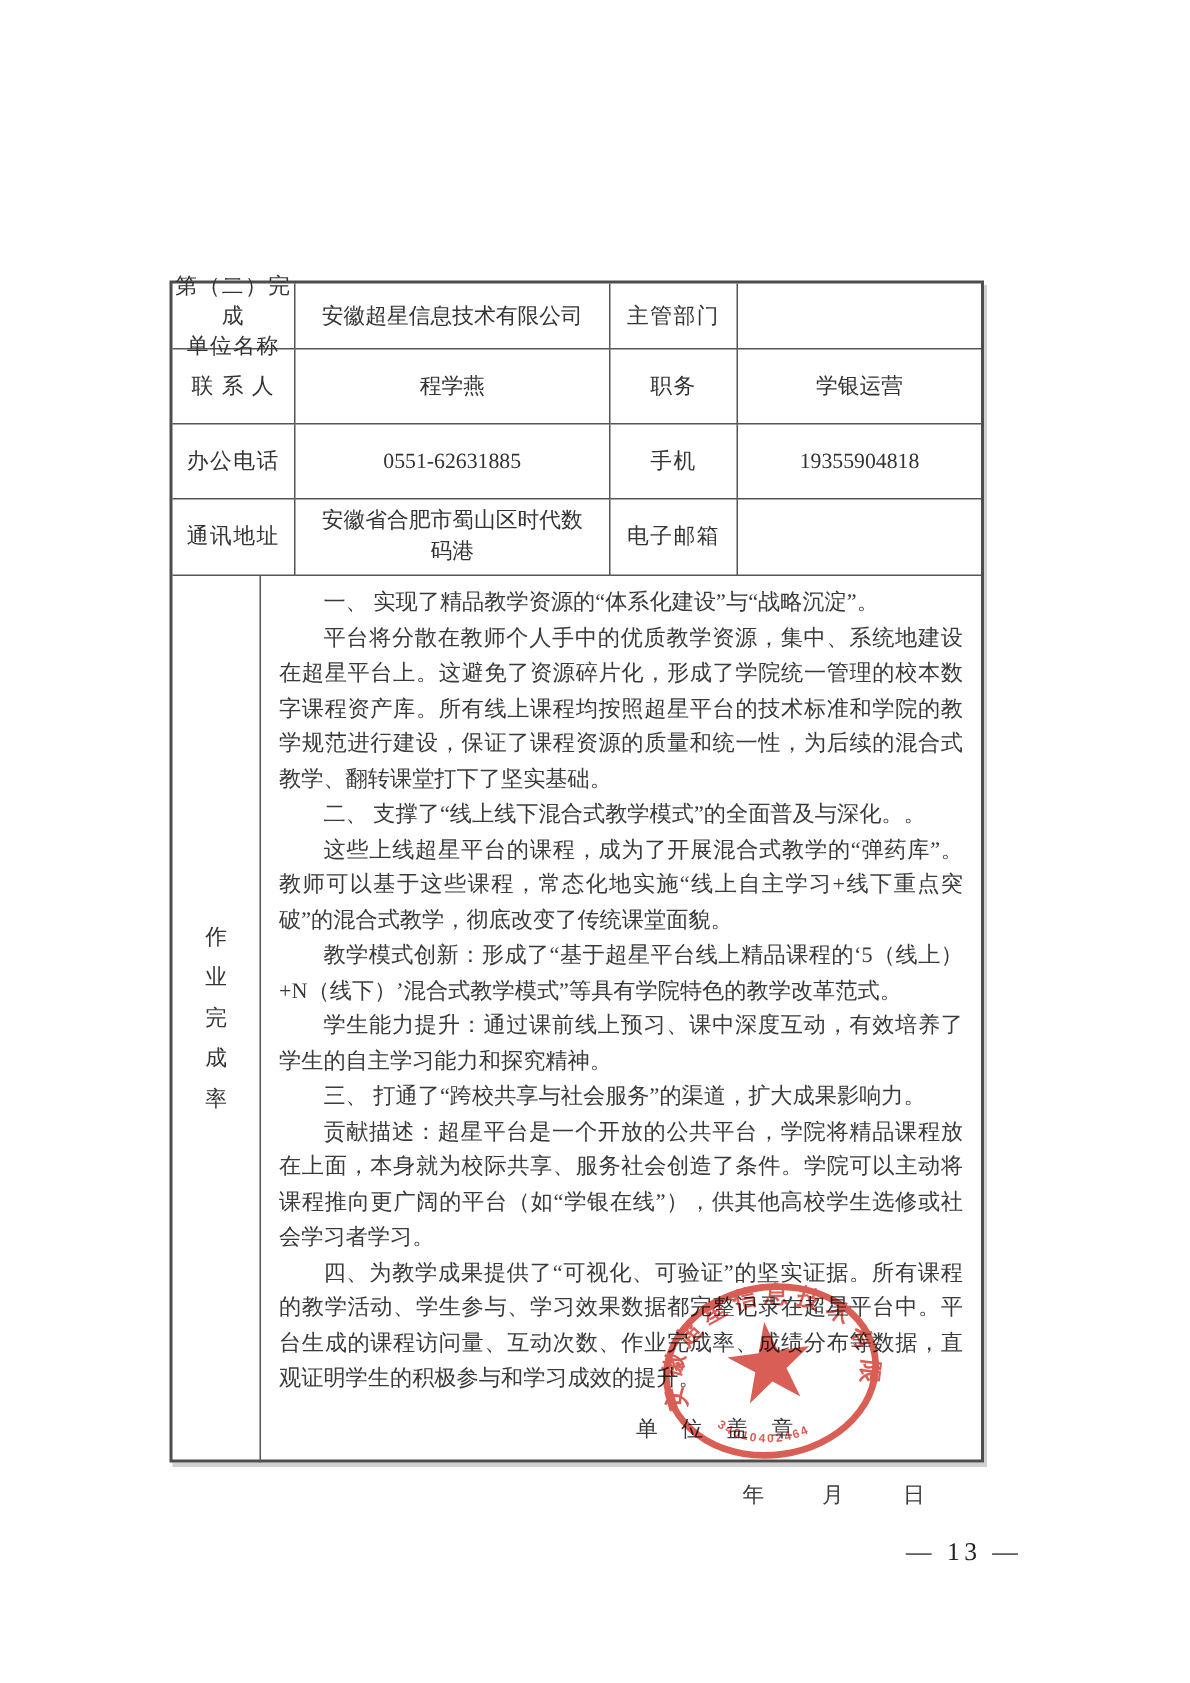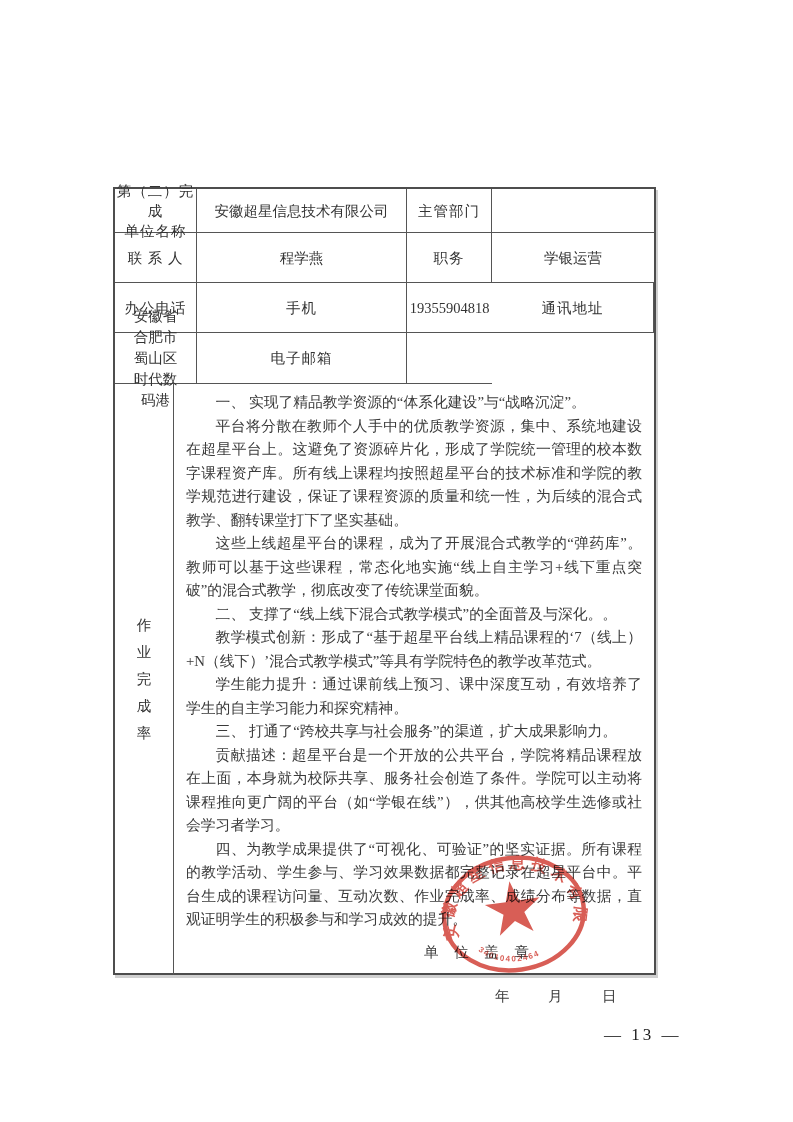--- a/index.html
+++ b/index.html
@@ -122,39 +122,40 @@
       <div class="cell">安徽超星信息技术有限公司</div>
       <div class="cell label">主管部门</div>
       <div class="cell last"></div>
 
       <div class="cell label">联 系 人</div>
       <div class="cell">程学燕</div>
       <div class="cell label">职务</div>
       <div class="cell last">学银运营</div>
 
       <div class="cell label">办公电话</div>
+      <div class="cell">0551-62631885</div>
       <div class="cell label">手机</div>
       <div class="cell last">19355904818</div>
 
       <div class="cell label">通讯地址</div>
       <div class="cell wrapval">安徽省合肥市蜀山区时代数码港</div>
       <div class="cell label">电子邮箱</div>
       <div class="cell last"></div>
     </div>
 
     <div class="main-row">
       <div class="main-label-cell">
         <div class="vlabel">作业完成率</div>
       </div>
       <div class="main-content">
         <p class="para">一、 实现了精品教学资源的“体系化建设”与“战略沉淀”。</p>
         <p class="para">平台将分散在教师个人手中的优质教学资源，集中、系统地建设在超星平台上。这避免了资源碎片化，形成了学院统一管理的校本数字课程资产库。所有线上课程均按照超星平台的技术标准和学院的教学规范进行建设，保证了课程资源的质量和统一性，为后续的混合式教学、翻转课堂打下了坚实基础。</p>
+        <p class="para">二、 支撑了“线上线下混合式教学模式”的全面普及与深化。。</p>
         <p class="para">这些上线超星平台的课程，成为了开展混合式教学的“弹药库”。教师可以基于这些课程，常态化地实施“线上自主学习+线下重点突破”的混合式教学，彻底改变了传统课堂面貌。</p>
-        <p class="para">二、 支撑了“线上线下混合式教学模式”的全面普及与深化。。</p>
-        <p class="para">教学模式创新：形成了“基于超星平台线上精品课程的‘7（线上）+N（线下）’混合式教学模式”等具有学院特色的教学改革范式。</p>
+        <p class="para">教学模式创新：形成了“基于超星平台线上精品课程的‘5（线上）+N（线下）’混合式教学模式”等具有学院特色的教学改革范式。</p>
         <p class="para">学生能力提升：通过课前线上预习、课中深度互动，有效培养了学生的自主学习能力和探究精神。</p>
         <p class="para">三、 打通了“跨校共享与社会服务”的渠道，扩大成果影响力。</p>
         <p class="para">贡献描述：超星平台是一个开放的公共平台，学院将精品课程放在上面，本身就为校际共享、服务社会创造了条件。学院可以主动将课程推向更广阔的平台（如“学银在线”），供其他高校学生选修或社会学习者学习。</p>
         <p class="para">四、为教学成果提供了“可视化、可验证”的坚实证据。所有课程的教学活动、学生参与、学习效果数据都完整记录在超星平台中。平台生成的课程访问量、互动次数、作业完成率、成绩分布等数据，直观证明学生的积极参与和学习成效的提升。</p>
 
         <div class="sig-block">
           <span class="stamp-label">单 位 盖 章</span>
           <span class="date-line">
             <span class="date-year">年</span>
             <span class="date-month">月</span>

